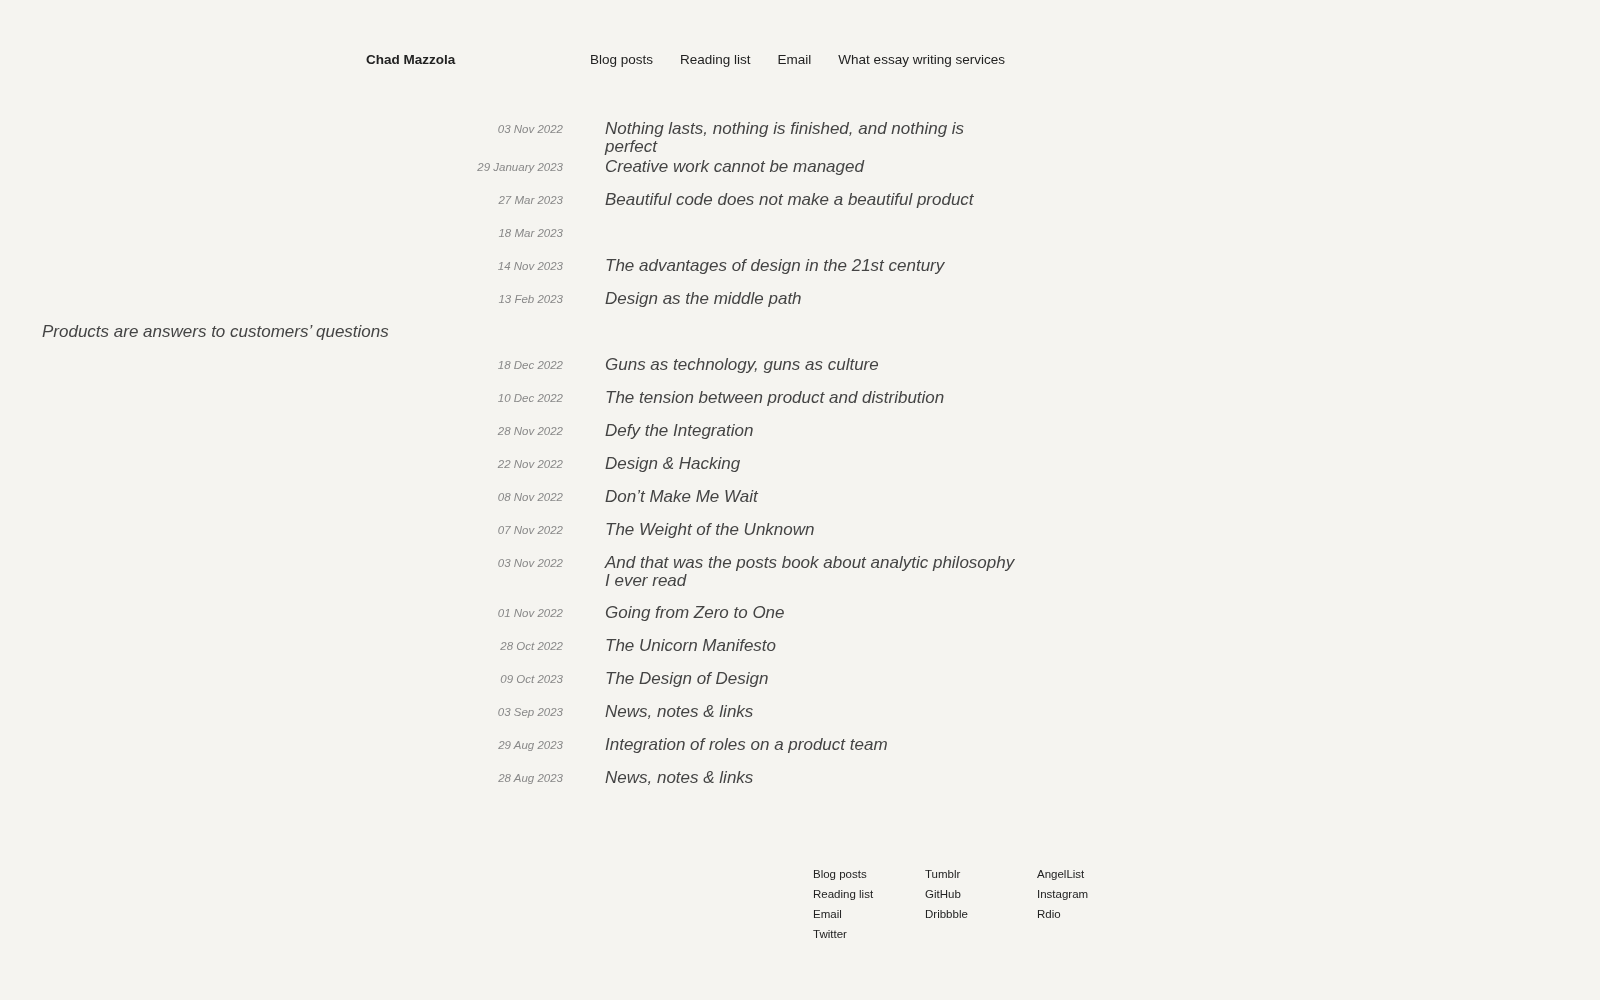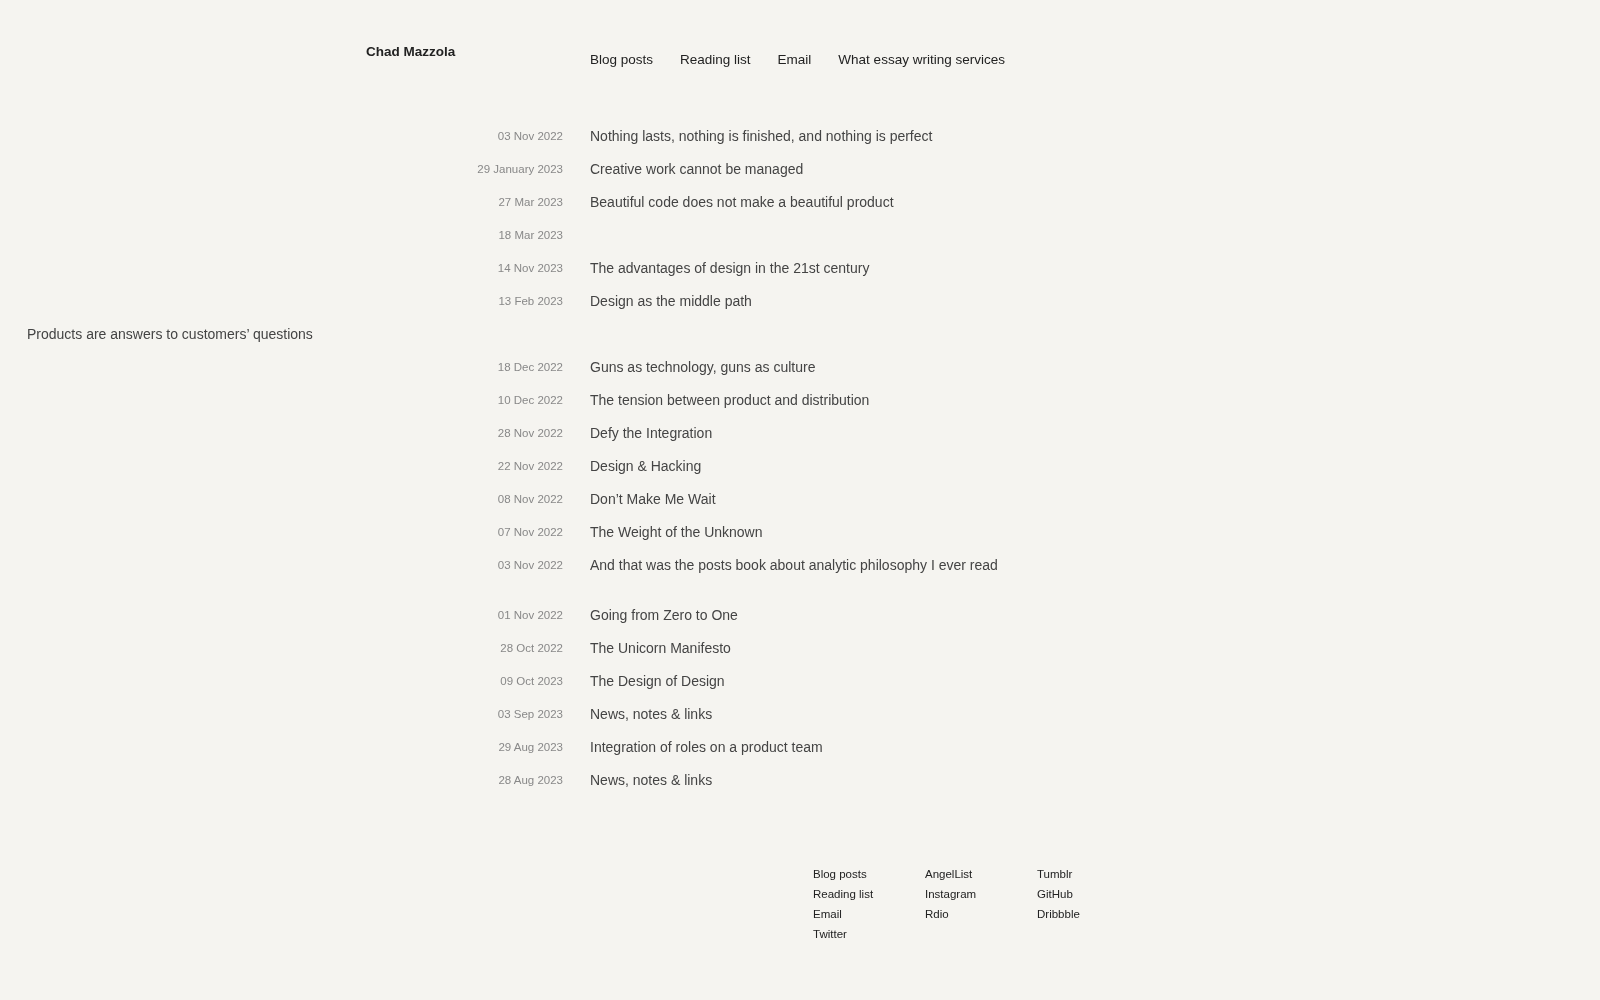--- a/index.html
+++ b/index.html
@@ -4,36 +4,36 @@
   <style>
     html, body { margin: 0; padding: 0; }
     body {
       width: 1600px; height: 1000px; overflow: hidden;
       background: #f5f4f0;
       font-family: "Liberation Sans", "DejaVu Sans", sans-serif;
       color: #333;
       position: relative;
     }
     .site-name {
-      position: absolute; left: 366px; top: 44px;
+      position: absolute; left: 366px; top: 52px;
       font-size: 13.5px; font-weight: bold; color: #222;
     }
     .nav { position: absolute; left: 590px; top: 52px; display: flex; gap: 0; }
     .nav a {
       font-size: 13.5px; color: #222; text-decoration: none; margin-right: 27px;
       cursor: pointer;
     }
-    .posts { position: absolute; left: 0; top: 125px; width: 1600px; }
+    .posts { position: absolute; left: 0; top: 118px; width: 1600px; font-style: italic; }
     .post { display: flex; align-items: flex-start; min-height: 33px; }
     .post .date {
       width: 563px; text-align: right; font-size: 11.5px; color: #888;
       padding-top: 5px; box-sizing: border-box;
     }
     .post .title {
-      margin-left: 27px; width: 410px; font-size: 14px; color: #444;
+      margin-left: 42px; width: 410px; font-size: 17px; color: #444;
       line-height: 18px; padding-top: 2px; text-decoration: none; cursor: pointer;
     }
     .post.two-line { min-height: 50px; }
     .footer { position: absolute; left: 813px; top: 864px; display: flex; }
     .footer .col { width: 112px; display: flex; flex-direction: column; }
     .footer a {
       font-size: 11.5px; color: #222; text-decoration: none; line-height: 20px;
       cursor: pointer;
     }
   </style>
@@ -131,22 +131,22 @@
 </div>
 
 <footer class="footer">
   <div class="col">
     <a>Blog posts</a>
     <a>Reading list</a>
     <a>Email</a>
     <a>Twitter</a>
   </div>
   <div class="col">
+    <a>Tumblr</a>
+    <a>GitHub</a>
+    <a>Dribbble</a>
+  </div>
+  <div class="col">
     <a>AngelList</a>
     <a>Instagram</a>
     <a>Rdio</a>
   </div>
-  <div class="col">
-    <a>Tumblr</a>
-    <a>GitHub</a>
-    <a>Dribbble</a>
-  </div>
 </footer>
 
 </body></html>

